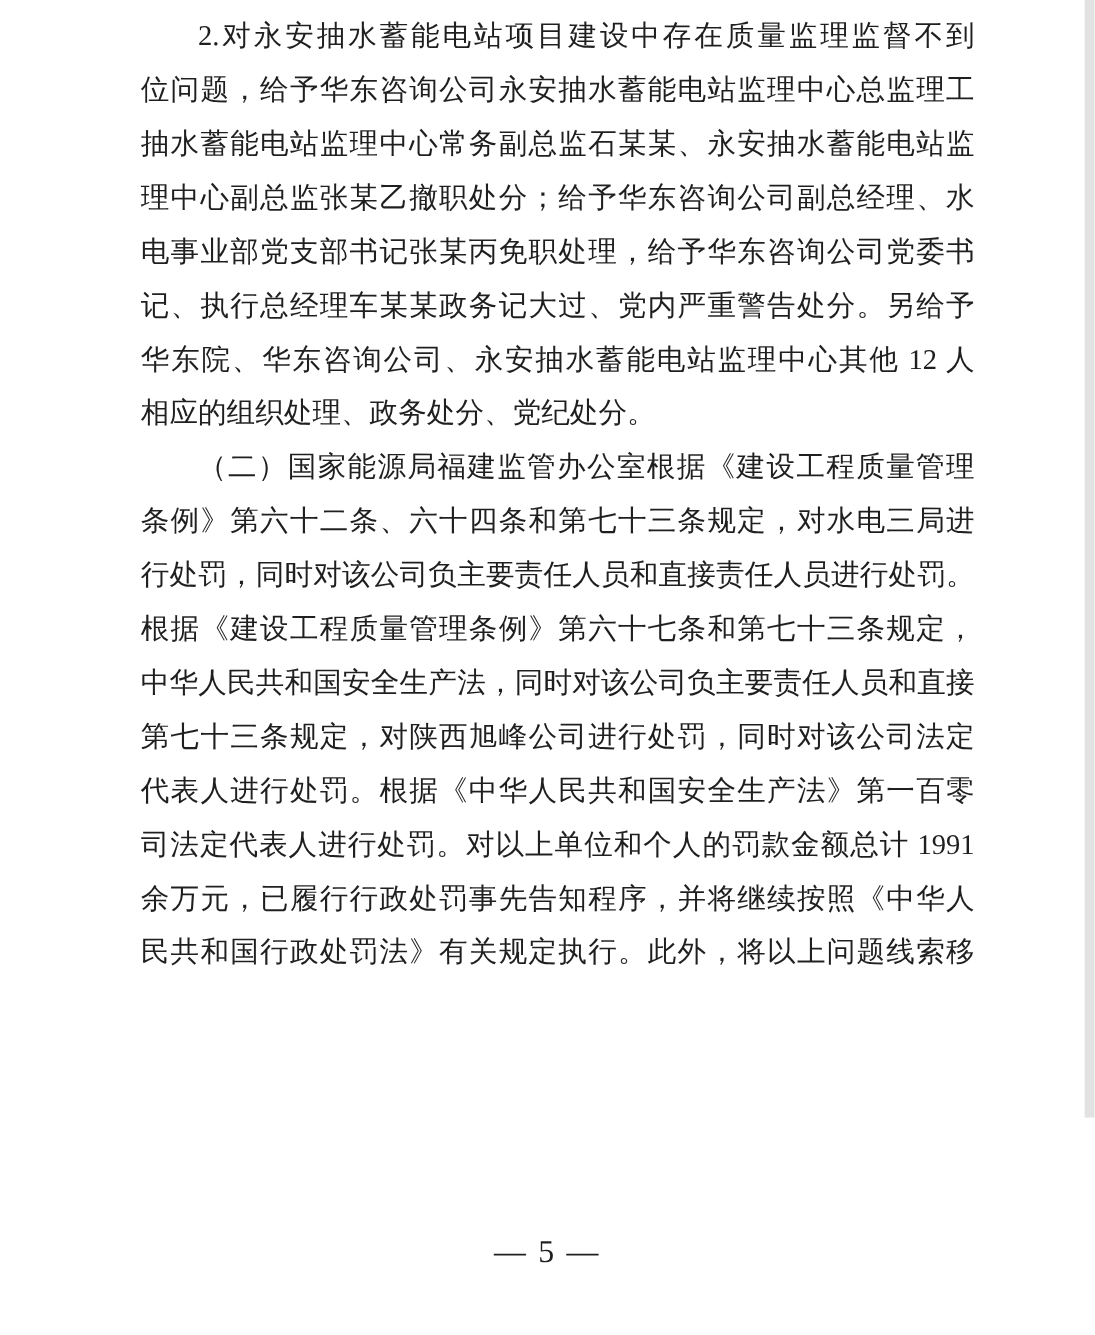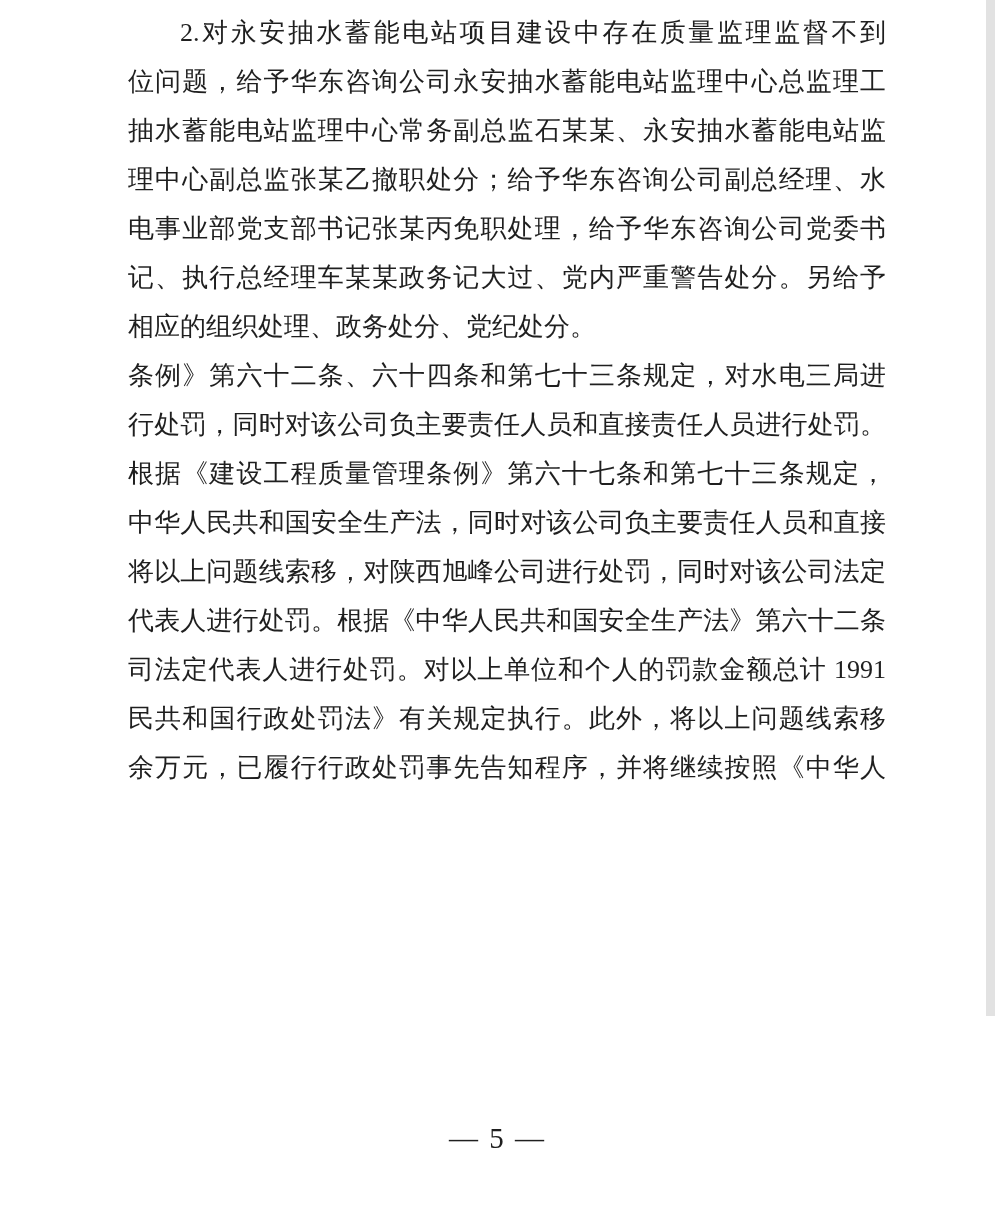--- a/index.html
+++ b/index.html
@@ -68,28 +68,30 @@
 <body>
 
 <div class="page" style="background: rgb(255, 255, 255);">
   <div class="doc-body" style="color: rgb(31, 31, 31);">
       <div class="line indent">2.对永安抽水蓄能电站项目建设中存在质量监理监督不到</div>
       <div class="line">位问题，给予华东咨询公司永安抽水蓄能电站监理中心总监理工</div>
       <div class="line">抽水蓄能电站监理中心常务副总监石某某、永安抽水蓄能电站监</div>
       <div class="line">理中心副总监张某乙撤职处分；给予华东咨询公司副总经理、水</div>
       <div class="line">电事业部党支部书记张某丙免职处理，给予华东咨询公司党委书</div>
       <div class="line">记、执行总经理车某某政务记大过、党内严重警告处分。另给予</div>
+      <div class="line">华东院、华东咨询公司、永安抽水蓄能电站监理中心其他 12 人</div>
       <div class="line nojust">相应的组织处理、政务处分、党纪处分。</div>
+      <div class="line indent">（二）国家能源局福建监管办公室根据《建设工程质量管理</div>
       <div class="line">条例》第六十二条、六十四条和第七十三条规定，对水电三局进</div>
       <div class="line">行处罚，同时对该公司负主要责任人员和直接责任人员进行处罚。</div>
       <div class="line">根据《建设工程质量管理条例》第六十七条和第七十三条规定，</div>
       <div class="line">中华人民共和国安全生产法，同时对该公司负主要责任人员和直接</div>
-      <div class="line">将以上问题线索移，对陕西旭峰公司进行处罚，同时对该公司法定</div>
-      <div class="line">代表人进行处罚。根据《中华人民共和国安全生产法》第六十二条</div>
+      <div class="line">第七十三条规定，对陕西旭峰公司进行处罚，同时对该公司法定</div>
+      <div class="line">代表人进行处罚。根据《中华人民共和国安全生产法》第一百零</div>
       <div class="line">司法定代表人进行处罚。对以上单位和个人的罚款金额总计 1991</div>
+      <div class="line">余万元，已履行行政处罚事先告知程序，并将继续按照《中华人</div>
       <div class="line">民共和国行政处罚法》有关规定执行。此外，将以上问题线索移</div>
-      <div class="line">余万元，已履行行政处罚事先告知程序，并将继续按照《中华人</div>
     </div>
   <div class="footer" style="color: rgb(31, 31, 31);">
     <span>— 5 —</span>
   </div>
   <div class="edge-strip" style="background: rgb(226, 226, 226);"></div>
 </div>
 
 </body></html>

